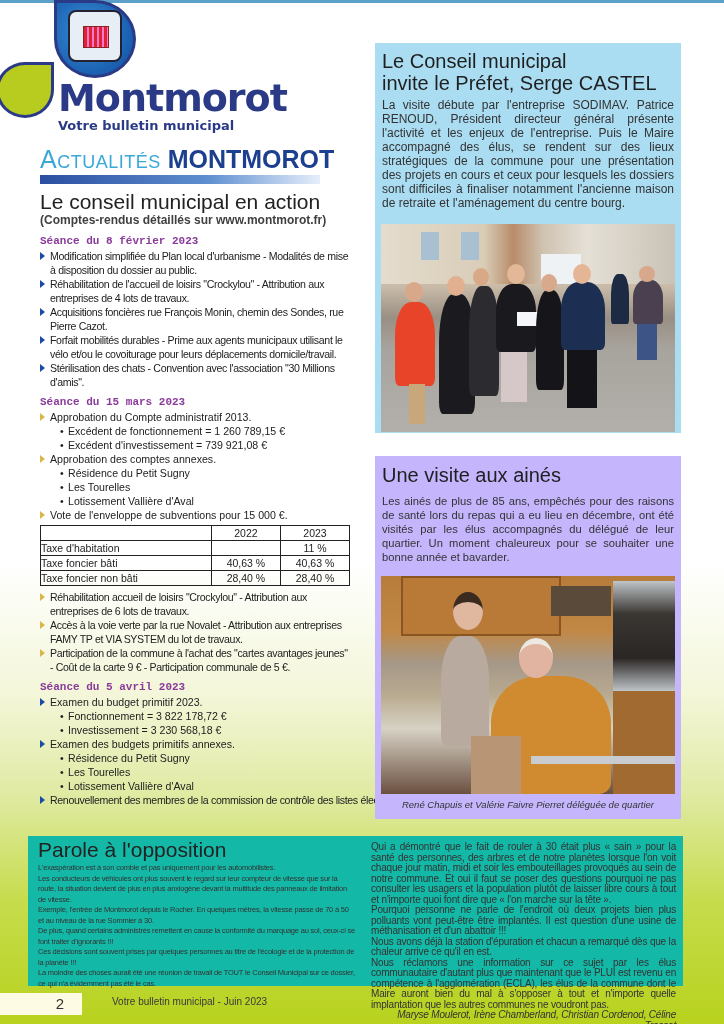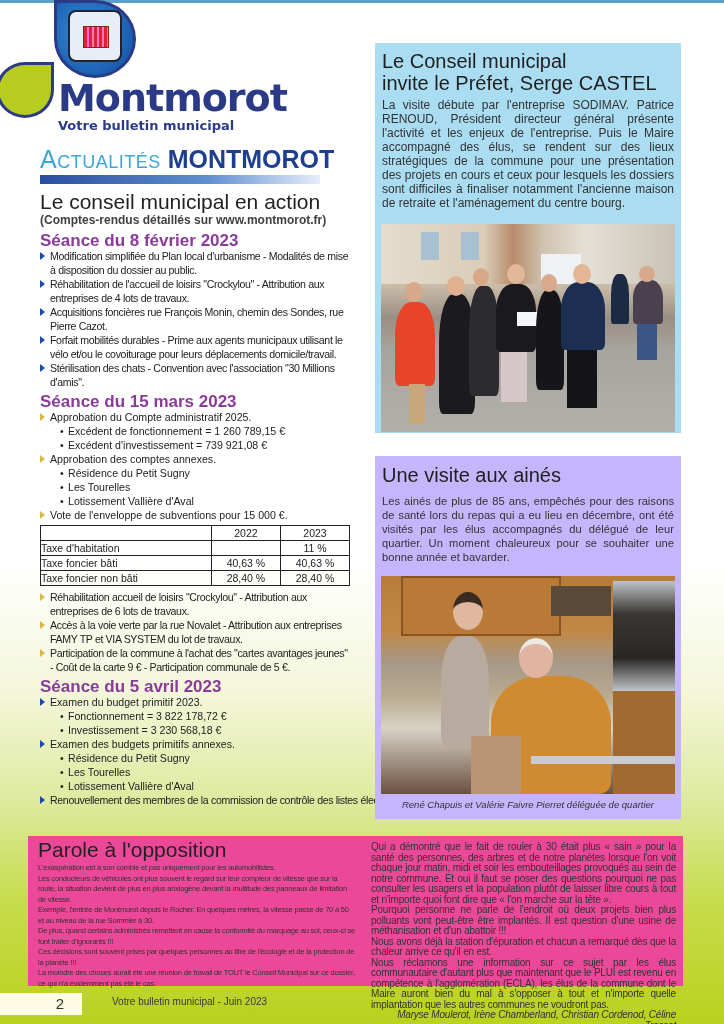--- a/index.html
+++ b/index.html
@@ -19,21 +19,21 @@
   .logo-name { position:absolute; left:58px; top:76px; font-family:"DejaVu Sans", sans-serif; font-weight:bold; font-size:38px; color:#2a3a86; letter-spacing:-1px; }
   .logo-tag { position:absolute; left:58px; top:118px; font-family:"DejaVu Sans", sans-serif; font-weight:bold; font-size:13px; color:#2a3a86; }
   .actu { position:absolute; left:40px; top:145px; font-size:25px; }
   .actu .a1 { color:#39a7d8; font-variant: small-caps; letter-spacing:0.5px; }
   .actu .a2 { color:#1d3f8f; font-weight:bold; }
   .actu-bar { position:absolute; left:40px; top:175px; width:280px; height:9px; background:linear-gradient(90deg,#2a4ea0,#5f8fd0 60%,#e6eefb); }
   .section-title { position:absolute; left:40px; top:190px; font-size:21px; color:#222; }
   .section-sub { position:absolute; left:40px; top:213px; font-size:12px; font-weight:bold; color:#404040; }
 
   .col-left { position:absolute; left:40px; top:232px; width:310px; font-family:"Liberation Sans Narrow","Liberation Sans", sans-serif; font-size:10.6px; line-height:14px; color:#222; }
-  .seance { color:#8a3b9a; font-weight:bold; font-size:17px; margin-top:2px; margin-bottom:1px; font-family:Liberation Sans, sans-serif; }
+  .seance { color:#8a3b9a; font-weight:bold; font-size:11px; margin-top:2px; margin-bottom:1px; font-family:Liberation Mono, monospace; }
   .item { position:relative; padding-left:10px; transform-origin:left; }
   .item::before { content:""; position:absolute; left:0; top:3px; width:0; height:0; border-left:5px solid #1d4aa8; border-top:4px solid transparent; border-bottom:4px solid transparent; }
   .item.y::before { border-left-color:#d8b84a; }
   .sub { padding-left:28px; position:relative; }
   .sub::before { content:"•"; position:absolute; left:20px; }
   .narrow { letter-spacing:-0.35px; }
   table.tax { border-collapse:collapse; width:310px; margin:3px 0 4px 0; font-size:10.5px; }
   table.tax td { border:1.5px solid #222; padding:0 0; height:15px; }
   table.tax td.c { text-align:center; }
 
@@ -47,21 +47,21 @@
   .box-yellow h2 { position:absolute; left:7px; top:8px; font-size:20px; font-weight:normal; color:#1f1f1f; }
   .box-yellow p { position:absolute; left:7px; top:38px; width:292px; font-size:11.2px; line-height:14px; text-align:justify; color:#333; }
   .photo2 { position:absolute; left:6px; top:120px; width:294px; height:218px; overflow:hidden;
     background: linear-gradient(180deg,#b77c3a 0%,#c18845 25%,#a69888 40%,#b9ab90 55%,#d7d2c5 70%,#6b5040 100%); }
   .caption { position:absolute; left:0; top:343px; width:306px; text-align:center; font-size:9.5px; font-style:italic; color:#333; }
 
   .fig { position:absolute; border-radius:40% 40% 10% 10%; }
   .head { position:absolute; border-radius:50%; }
 
   
-  .opp { position:absolute; left:28px; top:836px; width:655px; height:150px; background:#ec4899; }
+  .opp { position:absolute; left:28px; top:836px; width:655px; height:150px; background:#14b8a6; }
   .opp h2 { position:absolute; left:10px; top:2px; font-size:21px; font-weight:normal; color:#222; }
   .opp .l { position:absolute; left:10px; top:27px; width:318px; font-size:7.5px; line-height:10.5px; color:#333; letter-spacing:-0.2px; }
   .opp .r { position:absolute; left:343px; top:6px; width:305px; font-size:10px; line-height:10.5px; color:#333; text-align:justify; letter-spacing:-0.2px; }
   .opp .sig { text-align:right; font-style:italic; }
 
   .footer-num { position:absolute; left:0; top:993px; width:82px; height:22px; background:#fdfbe4; font-size:15px; color:#333; text-align:right; padding-right:18px; line-height:22px; }
   .footer-text { position:absolute; left:112px; top:996px; font-size:10px; color:#3a3a3a; }
 </style>
 </head>
 <body>
@@ -86,21 +86,21 @@
 
 <div class="col-left">
   <div class="seance">Séance du 8 février 2023</div>
   <div class="item narrow">Modification simplifiée du Plan local d'urbanisme - Modalités de mise à disposition du dossier au public.</div>
   <div class="item narrow">Réhabilitation de l'accueil de loisirs "Crockylou" - Attribution aux entreprises de 4 lots de travaux.</div>
   <div class="item narrow">Acquisitions foncières rue François Monin, chemin des Sondes, rue Pierre Cazot.</div>
   <div class="item narrow">Forfait mobilités durables - Prime aux agents municipaux utilisant le vélo et/ou le covoiturage pour leurs déplacements domicile/travail.</div>
   <div class="item narrow">Stérilisation des chats - Convention avec l'association "30 Millions d'amis".</div>
 
   <div class="seance" style="margin-top:6px">Séance du 15 mars 2023</div>
-  <div class="item y">Approbation du Compte administratif 2025.</div>
+  <div class="item y">Approbation du Compte administratif 2013.</div>
   <div class="sub">Excédent de fonctionnement = 1 260 789,15 €</div>
   <div class="sub">Excédent d'investissement = 739 921,08 €</div>
   <div class="item y">Approbation des comptes annexes.</div>
   <div class="sub">Résidence du Petit Sugny</div>
   <div class="sub">Les Tourelles</div>
   <div class="sub">Lotissement Vallière d'Aval</div>
   <div class="item y">Vote de l'enveloppe de subventions pour 15 000 €.</div>
 
   <table class="tax">
     <tbody>

